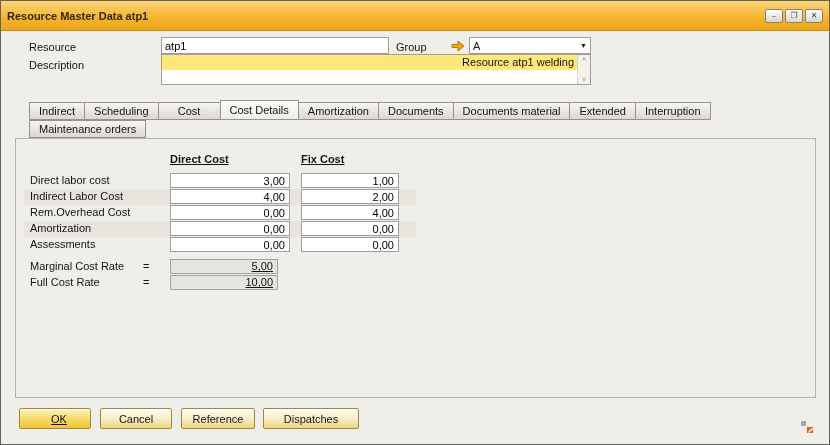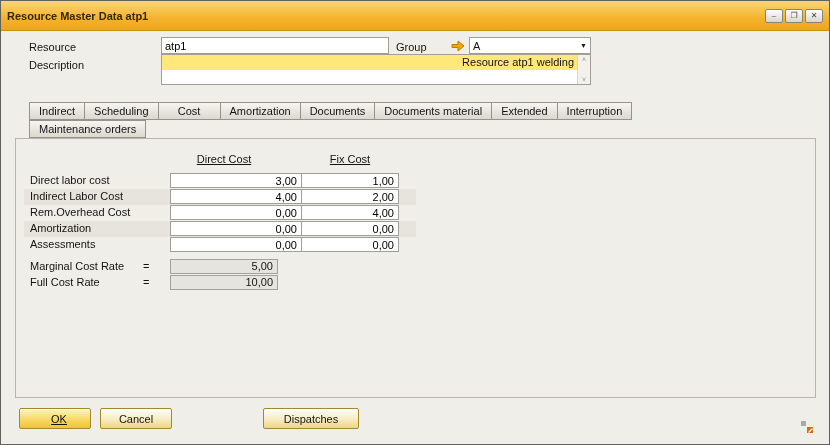--- a/index.html
+++ b/index.html
@@ -65,37 +65,37 @@
   .tab.active {
     height: 20px; line-height: 19px;
     background: linear-gradient(180deg, #fdfcf9, #efede7);
     border-left-width: 1px; margin-left: -1px; position: relative; z-index: 2;
   }
   
   .panel {
     position: absolute; left: 14px; top: 137px; width: 801px; height: 260px;
     border: 1px solid #b7b4ac; background: #f0eee8;
   }
-  .colhdr { position: absolute; top: 14px; text-align: center; text-decoration: underline; }
+  .colhdr { position: absolute; top: 14px; text-align: left; text-decoration: underline; font-weight: bold; }
   .hdr-direct { left: 154px; width: 108px; }
   .hdr-fix { left: 285px; width: 98px; }
   .row, .sumrow { position: absolute; left: 8px; width: 392px; height: 16px; }
   .row.alt { background: rgba(115, 110, 95, 0.08); }
   .rlbl { position: absolute; left: 6px; top: 1px; white-space: nowrap; }
   input.num {
     position: absolute; top: 0; height: 15px; border: 1px solid #a09e98;
     background: #fff; font: inherit; text-align: right; padding: 0 4px;
   }
-  .row input.direct { left: 146px; width: 132px; }
+  .row input.direct { left: 146px; width: 120px; }
   .row input.fix { left: 277px; width: 98px; }
   .sumrow .eq { position: absolute; left: 119px; top: 1px; }
   .sumfield {
     position: absolute; left: 146px; top: 0; width: 108px; height: 15px;
     background: #e6e4de; border: 1px solid #a3a19b;
-    text-align: right; padding: 0 4px; line-height: 13px;
+    text-align: right; padding: 0 4px; line-height: 13px; text-decoration: underline;
   }
   
   .btn {
     position: absolute; top: 407px; height: 21px;
     border: 1px solid #a3882e; border-radius: 2px; font: inherit; color: #141414;
     background: linear-gradient(180deg, #fffef8 0%, #f7eec7 50%, #edd685 100%);
     box-shadow: inset 0 1px 0 #ffffff; cursor: default;
   }
   .btn-ok { left: 18px; width: 72px; background: linear-gradient(180deg, #fff3c0 0%, #f6d75e 60%, #f0c535 100%); }
   .btn-ok span { text-decoration: underline; margin-left: 8px; }
@@ -144,20 +144,21 @@
     <div class="descscroll">
       <span>˄</span>
       <span>˅</span>
     </div>
   </div>
 
   <div class="tabs1">
     <span class="tab">Indirect</span>
     <span class="tab">Scheduling</span>
     <span class="tab" style="min-width:62px;">Cost</span>
+    <span class="tab active">Cost Details</span>
     <span class="tab">Amortization</span>
     <span class="tab">Documents</span>
     <span class="tab">Documents material</span>
     <span class="tab">Extended</span>
     <span class="tab">Interruption</span>
   </div>
   <div class="tabs2">
     <span class="tab">Maintenance orders</span>
   </div>
 
@@ -198,20 +199,21 @@
     </div>
     <div class="sumrow" style="top:136px;">
       <span class="rlbl">Full Cost Rate</span>
       <span class="eq">=</span>
       <div class="sumfield">10,00</div>
     </div>
   </div>
 
   <button class="btn btn-ok"><span>OK</span></button>
   <button class="btn btn-cancel"><span>Cancel</span></button>
+  <button class="btn btn-reference"><span>Reference</span></button>
   <button class="btn btn-dispatches"><span>Dispatches</span></button>
 
   <span class="corner">
     <svg width="14" height="14" viewBox="0 0 14 14">
       <rect x="1" y="1" width="5" height="5" fill="#aaa8a2"></rect>
       <path d="M7 7 h6 v6 h-6 z" fill="#e1650f"></path>
       <path d="M8.5 12.5 l4-4" stroke="#ffffff" stroke-width="1.2"></path>
     </svg>
   </span>
 

